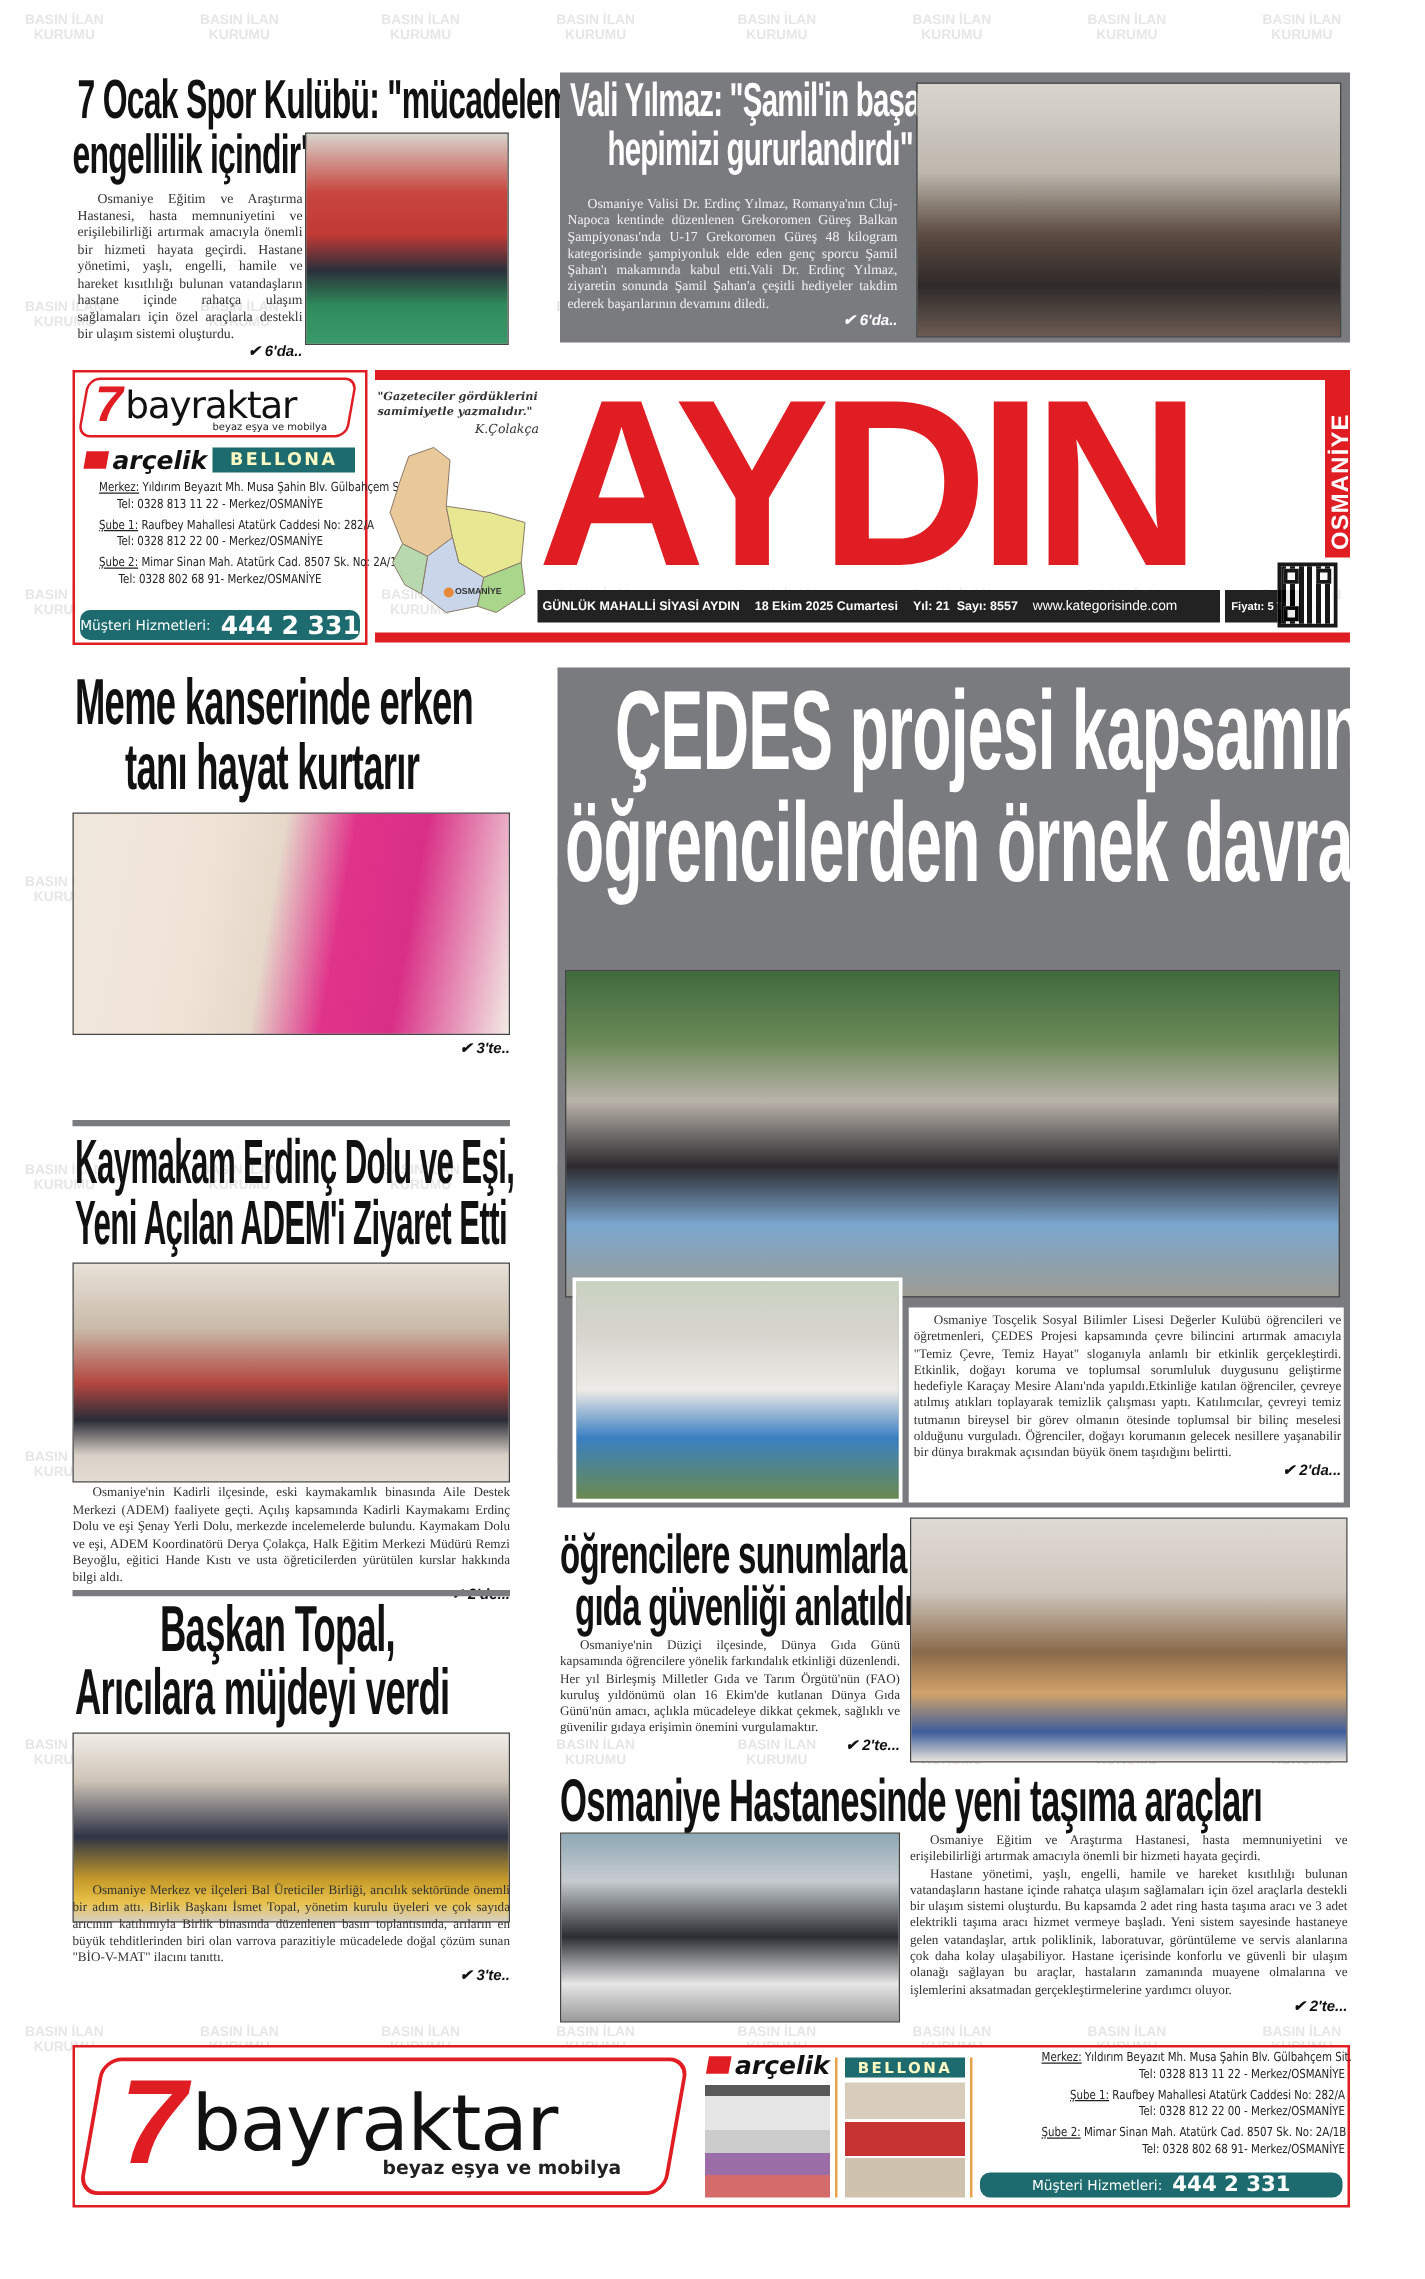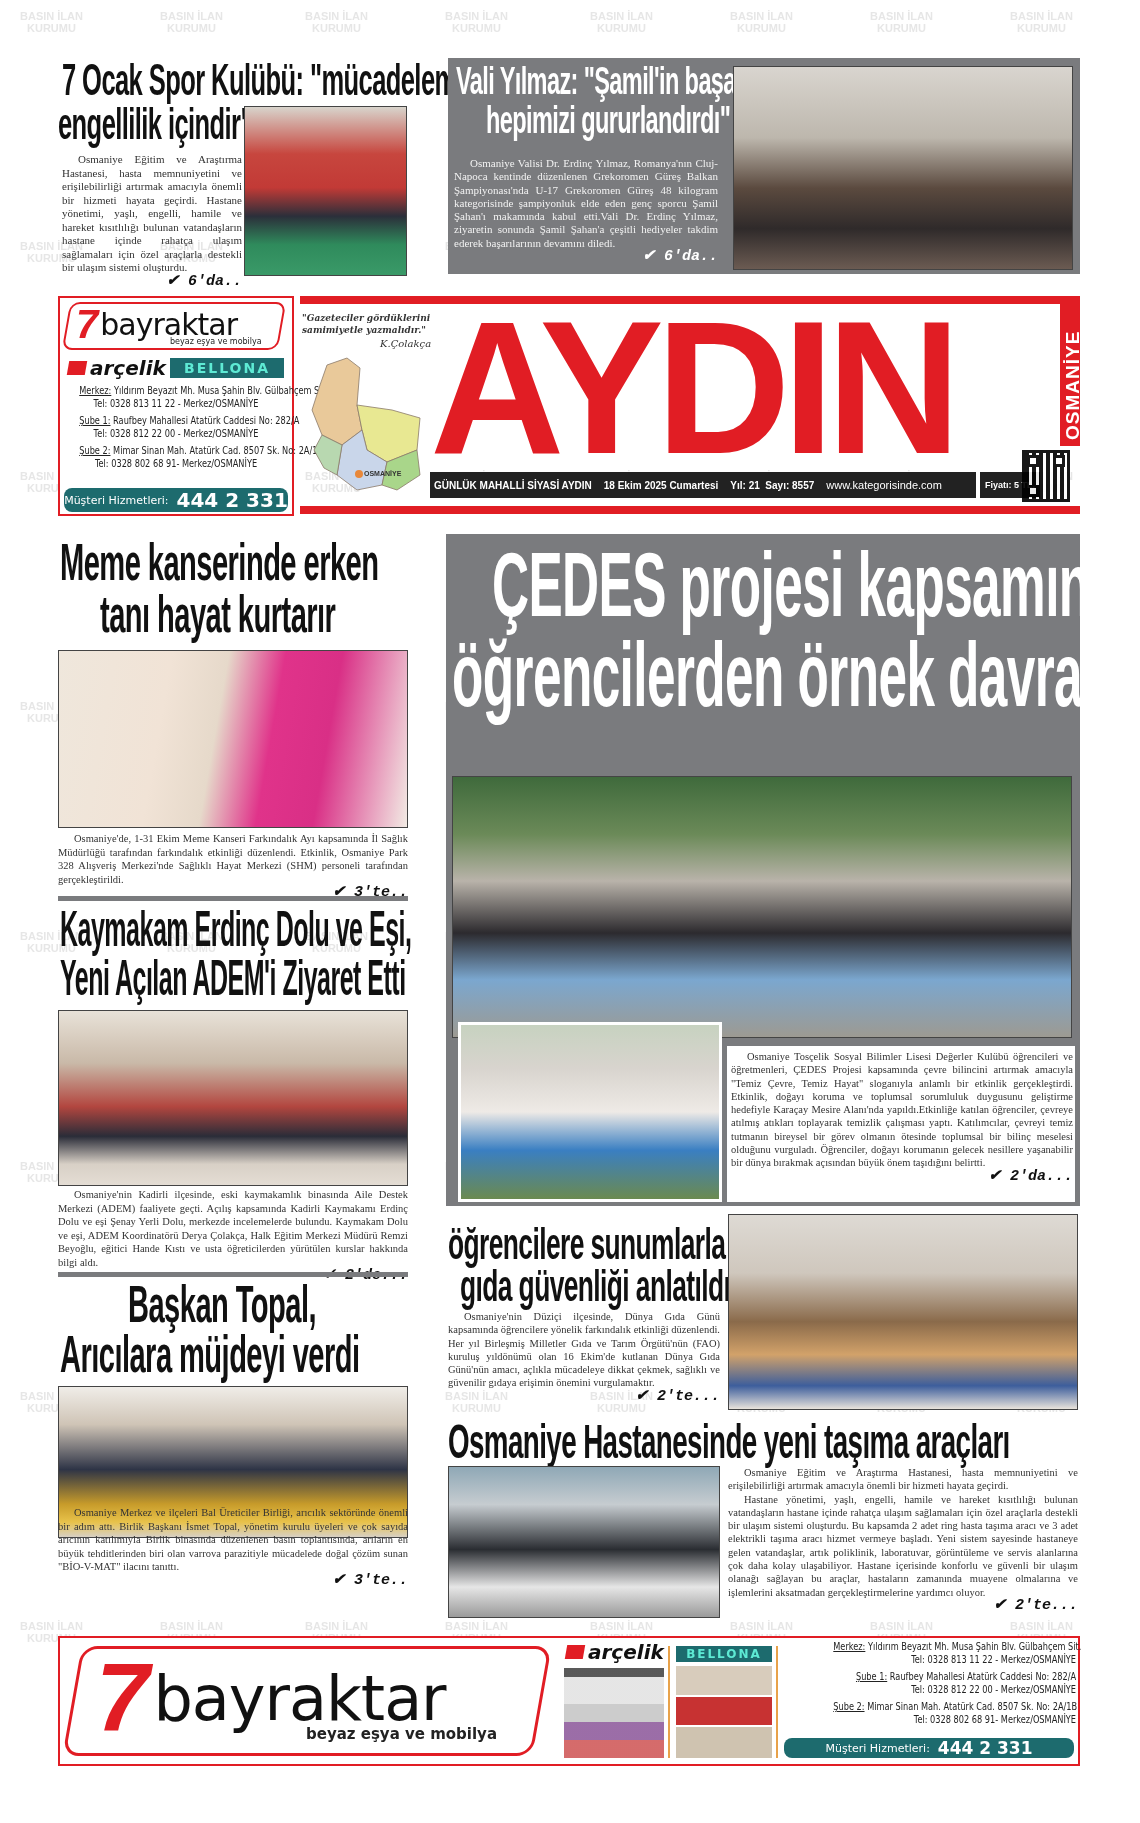--- a/index.html
+++ b/index.html
@@ -1,30 +1,30 @@
 <!DOCTYPE html>
 <html><head>
 <meta charset="utf-8">
 <style>
   * { box-sizing: border-box; margin: 0; padding: 0; }
   body { width: 1140px; height: 1823px; background: #fff; font-family: "Liberation Serif", serif; color: #222; position: relative; overflow: hidden; }
   .abs { position: absolute; }
   .cond { font-family: "Liberation Sans", sans-serif; font-weight: bold; transform-origin: left top; letter-spacing: -1px; line-height: 1; white-space: nowrap; }
   .body-text { font-family: "Liberation Serif", serif; font-size: 11.5px; line-height: 14.5px; text-align: justify; color: #333; }
   .body-text p { text-indent: 16px; }
-  .cont { font-family: Liberation Mono, monospace; font-style: italic; font-weight: bold; font-size: 15px; float: right; color: #111; }
+  .cont { font-family: Liberation Sans, sans-serif; font-style: italic; font-weight: bold; font-size: 12px; float: right; color: #111; }
   .photo { position: absolute; border: 1px solid #444; overflow: hidden; }
   .graybox { background: #7a7b7e; }
   .watermark { position: absolute; font-family: "Liberation Sans", sans-serif; font-weight: bold; font-size: 11px; color: rgba(200,200,200,0.45); text-align: center; line-height: 12px; pointer-events: none; }
   .ad-line { font-family: "DejaVu Sans", sans-serif; font-size: 10px; line-height: 13px; color: #222; text-align: center; transform: scaleX(0.82); transform-origin: center; white-space: nowrap; }
   .ad-line u { color: #222; }
   .hotline { background: #1d6b6e; color: #fff; font-family: "DejaVu Sans", sans-serif; border-radius: 8px; display: flex; align-items: center; justify-content: center; gap: 8px; }
   .hotline .num { font-size: 20px; font-weight: bold; }
   .hotline .lbl { font-size: 11px; text-align: center; }
-  .bellona { background: #1d6b6e; color: #5eead4; font-family: "DejaVu Sans", sans-serif; font-weight: bold; letter-spacing: 2px; display: flex; align-items: center; justify-content: center; }
+  .bellona { background: #1d6b6e; color: #fef9c3; font-family: "DejaVu Sans", sans-serif; font-weight: bold; letter-spacing: 2px; display: flex; align-items: center; justify-content: center; }
   .arcelik { font-family: "DejaVu Sans", sans-serif; font-style: italic; font-weight: bold; color: #111; display: flex; align-items: center; gap: 4px; }
   .arcelik .flag { width: 18px; height: 14px; background: #e11d24; transform: skew(-10deg); }
   .bayraktar-logo { display: flex; align-items: center; }
   .bayraktar-logo .seven { color: #e11d24; font-family: "Liberation Sans", sans-serif; font-weight: bold; font-style: italic; }
   .bayraktar-logo .word { font-family: "DejaVu Sans", sans-serif; color: #111; letter-spacing: -1px; }
 </style>
 </head>
 <body>
 
 <div id="wm-layer">
@@ -165,21 +165,20 @@
   repeating-linear-gradient(90deg,#000 0 4px,#fff 4px 7px),#fff;border:3px solid #000;opacity:0.9;">
   <div style="position:absolute;left:2px;top:2px;width:12px;height:12px;border:3px solid #000;background:#fff;"></div>
   <div style="position:absolute;right:2px;top:2px;width:12px;height:12px;border:3px solid #000;background:#fff;"></div>
   <div style="position:absolute;left:2px;bottom:2px;width:12px;height:12px;border:3px solid #000;background:#fff;"></div>
 </div>
 
 <div class="abs cond" style="left:60px;top:536px;font-size:52px;transform:scaleX(0.56);color:#111;">Meme kanserinde erken</div>
 <div class="abs cond" style="left:100px;top:588px;font-size:52px;transform:scaleX(0.56);color:#111;">tanı hayat kurtarır</div>
 <div class="photo" style="left:58px;top:650px;width:350px;height:178px;background:linear-gradient(100deg,#efe7dc 0%,#f1e3d6 30%,#e6d9ca 45%,#e0338a 60%,#d92f86 75%,#f2ebe4 100%);"></div>
 <div class="abs body-text" style="left:58px;top:832px;width:350px;font-size:10.5px;line-height:13.5px;">
-  <p>Osmaniye'de, 1-31 Ekim Meme Kanseri Farkındalık Ayı kapsamında İl Sağlık Müdürlüğü tarafından farkındalık etkinliği düzenlendi.  Etkinlik, Osmaniye Park 328 Alışveriş Merkezi'nde Sağlıklı Hayat Merkezi (SHM) personeli tarafından gerçekleştirildi.</p>
   <span class="cont">✔ 3'te..</span>
 </div>
 <div class="abs graybox" style="left:58px;top:896px;width:350px;height:5px;"></div>
 
 <div class="abs cond" style="left:60px;top:904px;font-size:50px;transform:scaleX(0.5);color:#111;">Kaymakam Erdinç Dolu ve Eşi,</div>
 <div class="abs cond" style="left:60px;top:953px;font-size:50px;transform:scaleX(0.5);color:#111;">Yeni Açılan ADEM'i Ziyaret Etti</div>
 <div class="photo" style="left:58px;top:1010px;width:350px;height:176px;background:linear-gradient(180deg,#e8e2d8 0%,#c9b9a8 30%,#b2463f 55%,#2a2c38 72%,#d8d0c6 88%,#e4ddd4 100%);"></div>
 <div class="abs body-text" style="left:58px;top:1188px;width:350px;font-size:10.5px;line-height:13.5px;">
   <p>Osmaniye'nin Kadirli ilçesinde, eski kaymakamlık binasında Aile Destek Merkezi (ADEM) faaliyete geçti.  Açılış kapsamında Kadirli Kaymakamı Erdinç Dolu ve eşi Şenay Yerli Dolu, merkezde incelemelerde bulundu. Kaymakam Dolu ve eşi, ADEM Koordinatörü Derya Çolakça, Halk Eğitim Merkezi Müdürü Remzi Beyoğlu, eğitici Hande Kıstı ve usta öğreticilerden yürütülen kurslar hakkında bilgi aldı.</p>
   <span class="cont">✓ 2'de...</span>

